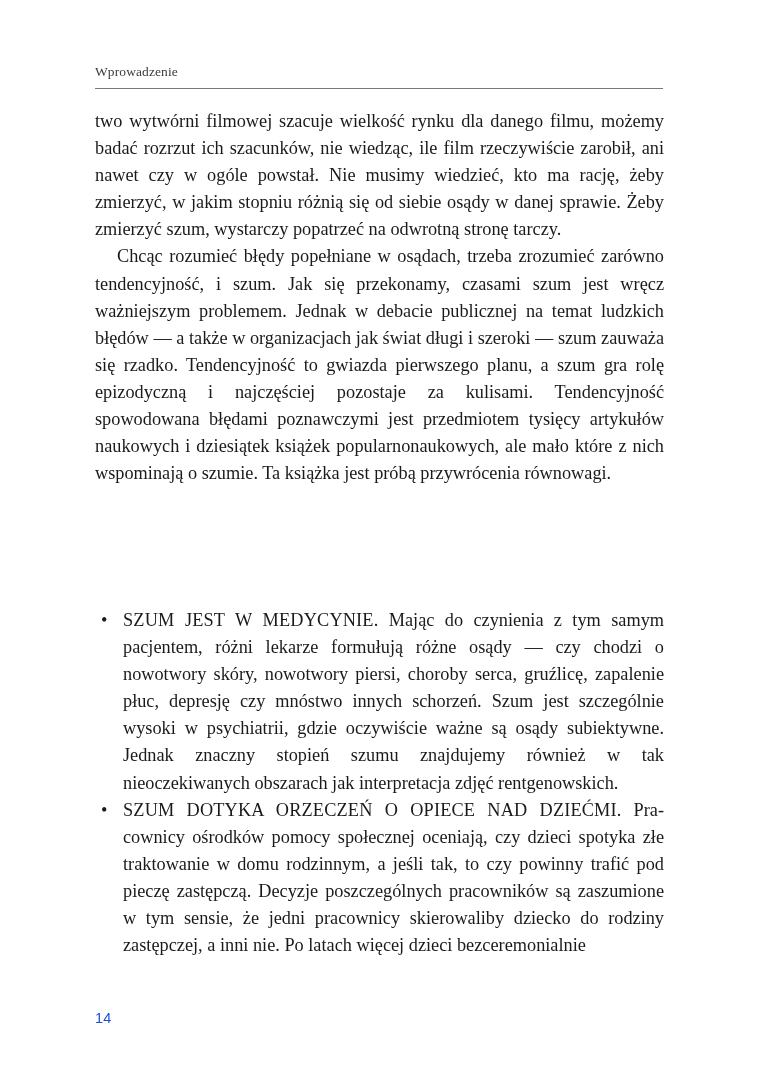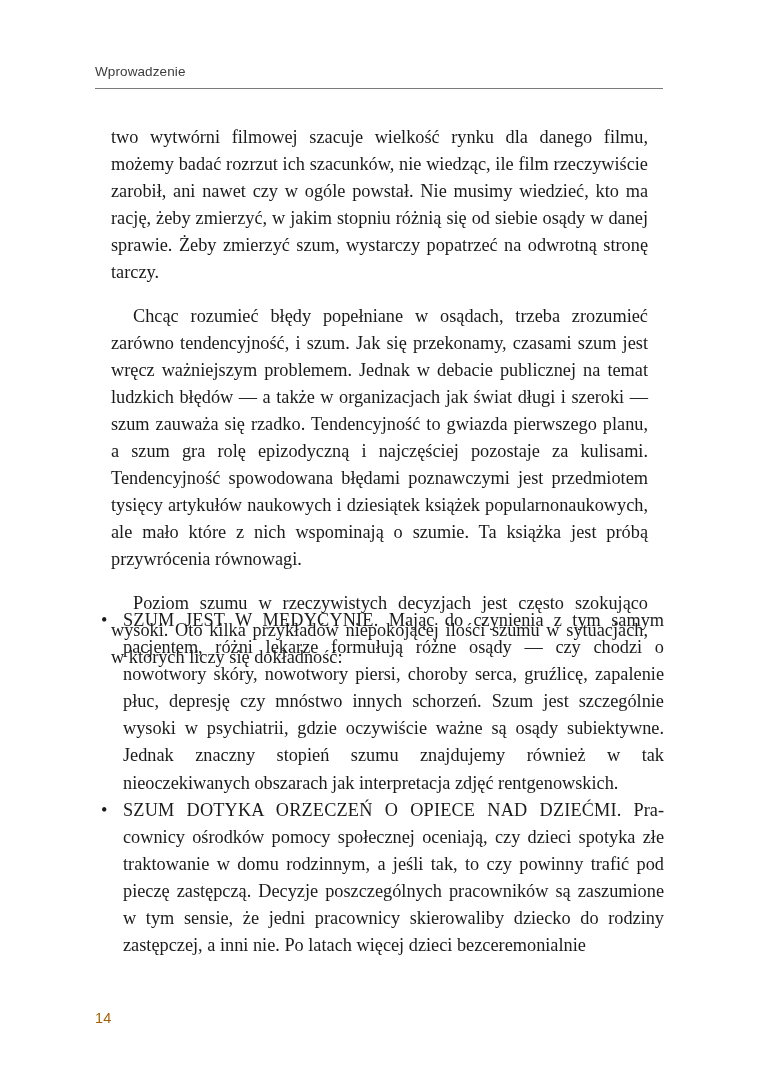--- a/index.html
+++ b/index.html
@@ -17,21 +17,21 @@
   }
 
   
   .running-head {
     position: absolute;
     left: 95px;
     top: 63px;
     width: 568px;
   }
   .running-head-label {
-    font-family: Liberation Sans, sans-serif;
+    font-family: Liberation Serif, serif;
     font-size: 13.5px;
     font-weight: 400;
     color: #3b3b3b;
     letter-spacing: 0.1px;
     line-height: 18px;
     white-space: nowrap;
   }
   .head-rule {
     margin-top: 7px;
     height: 1px;
@@ -46,21 +46,21 @@
     top: 108px;
     width: 569px;
   }
   .para {
     font-family: "Liberation Serif", serif;
     font-size: 18.3px;
     line-height: 27.1px;
     color: #1a1a1a;
     text-align: justify;
     text-justify: inter-word;
-    margin: 16px;
+    margin: 0;
     hyphens: manual;
     -webkit-hyphens: manual;
   }
   .para.indent {
     text-indent: 22px;
   }
 
   
   .bullet-list {
     position: absolute;
@@ -97,38 +97,37 @@
     margin-top: 28px;
   }
 
   
   .folio {
     position: absolute;
     left: 95px;
     top: 1010px;
     font-family: "Liberation Sans", sans-serif;
     font-size: 14.5px;
-    color: #a16207;
+    color: #1d4ed8;
     letter-spacing: 0.3px;
   }
 </style>
 </head>
 <body>
 
 <div class="page">
 
   <div class="running-head">
     <div class="running-head-label">Wprowadzenie</div>
     <div class="head-rule"></div>
   </div>
 
   <div class="textblock">
     <p class="para">two wytwórni filmowej szacuje wielkość rynku dla danego fil­mu, możemy badać rozrzut ich szacunków, nie wiedząc, ile film rzeczywiście zarobił, ani nawet czy w ogóle powstał. Nie musi­my wiedzieć, kto ma rację, żeby zmierzyć, w jakim stopniu róż­nią się od siebie osądy w danej sprawie. Żeby zmierzyć szum, wystarczy popatrzeć na odwrotną stronę tarczy.</p>
     <p class="para indent">Chcąc rozumieć błędy popełniane w osądach, trzeba zro­zumieć zarówno tendencyjność, i szum. Jak się przekona­my, czasami szum jest wręcz ważniejszym problemem. Jednak w debacie publicznej na temat ludzkich błędów — a także w or­ganizacjach jak świat długi i szeroki — szum zauważa się rzad­ko. Tendencyjność to gwiazda pierwszego planu, a szum gra rolę epizodyczną i najczęściej pozostaje za kulisami. Tendencyj­ność spowodowana błędami poznawczymi jest przedmiotem ty­sięcy artykułów naukowych i dziesiątek książek popularnonau­kowych, ale mało które z nich wspominają o szumie. Ta książka jest próbą przywrócenia równowagi.</p>
-    <p class="para indent">Poziom szumu w rzeczywistych decyzjach jest często szo­kująco wysoki. Oto kilka przykładów niepokojącej ilości szumu w sytuacjach, w których liczy się dokładność:</p>
   </div>
 
   <ul class="bullet-list">
     <li class="bullet-item">
       <span class="bullet-marker">•</span><span class="lead-caps">SZUM JEST W MEDYCYNIE.</span><span> Mając do czynienia z tym sa­mym pacjentem, różni lekarze formułują różne osądy — czy chodzi o nowotwory skóry, nowotwory piersi, choroby ser­ca, gruźlicę, zapalenie płuc, depresję czy mnóstwo innych schorzeń. Szum jest szczególnie wysoki w psychiatrii, gdzie oczywiście ważne są osądy subiektywne. Jednak znaczny stopień szumu znajdujemy również w tak nieoczekiwanych obszarach jak interpretacja zdjęć rentgenowskich.</span>
     </li>
     <li class="bullet-item">
       <span class="bullet-marker">•</span><span class="lead-caps">SZUM DOTYKA ORZECZEŃ O OPIECE NAD DZIEĆMI.</span><span> Pra­cownicy ośrodków pomocy społecznej oceniają, czy dzieci spotyka złe traktowanie w domu rodzinnym, a jeśli tak, to czy powinny trafić pod pieczę zastępczą. Decyzje poszcze­gólnych pracowników są zaszumione w tym sensie, że jed­ni pracownicy skierowaliby dziecko do rodziny zastęp­czej, a inni nie. Po latach więcej dzieci bezceremonialnie</span>
     </li>
   </ul>

